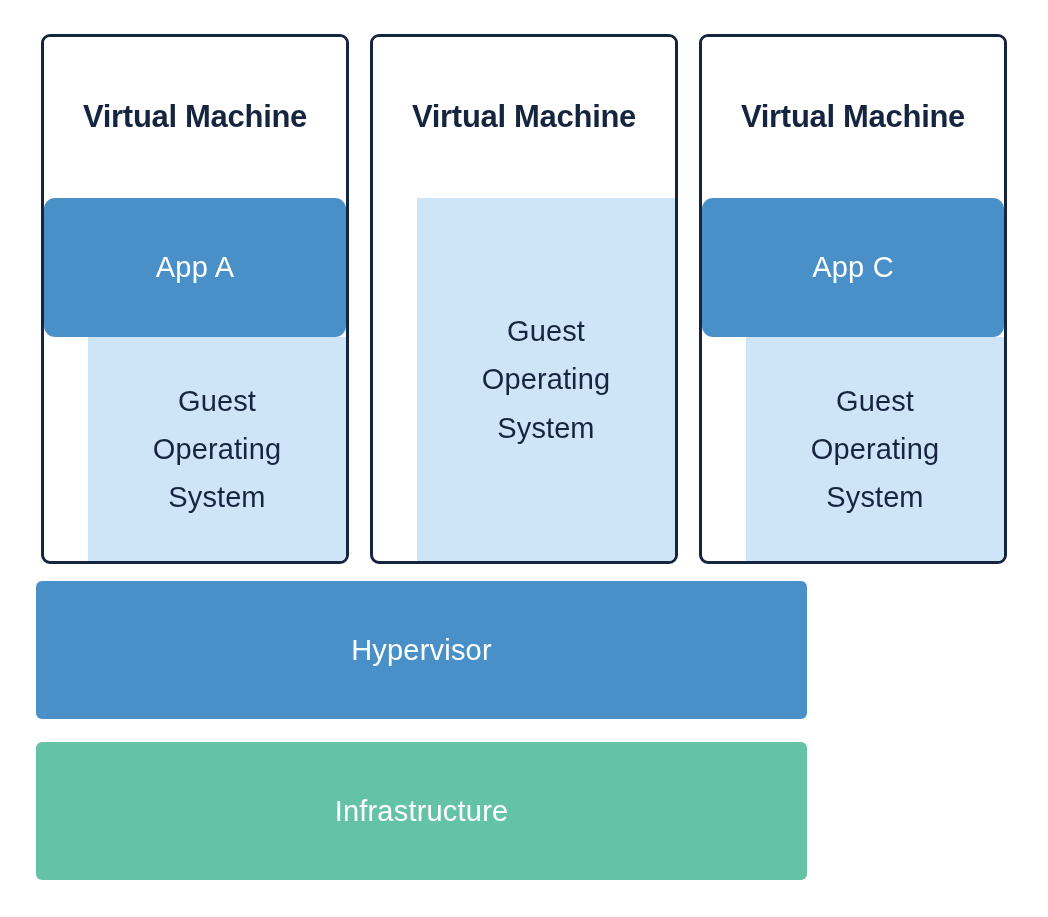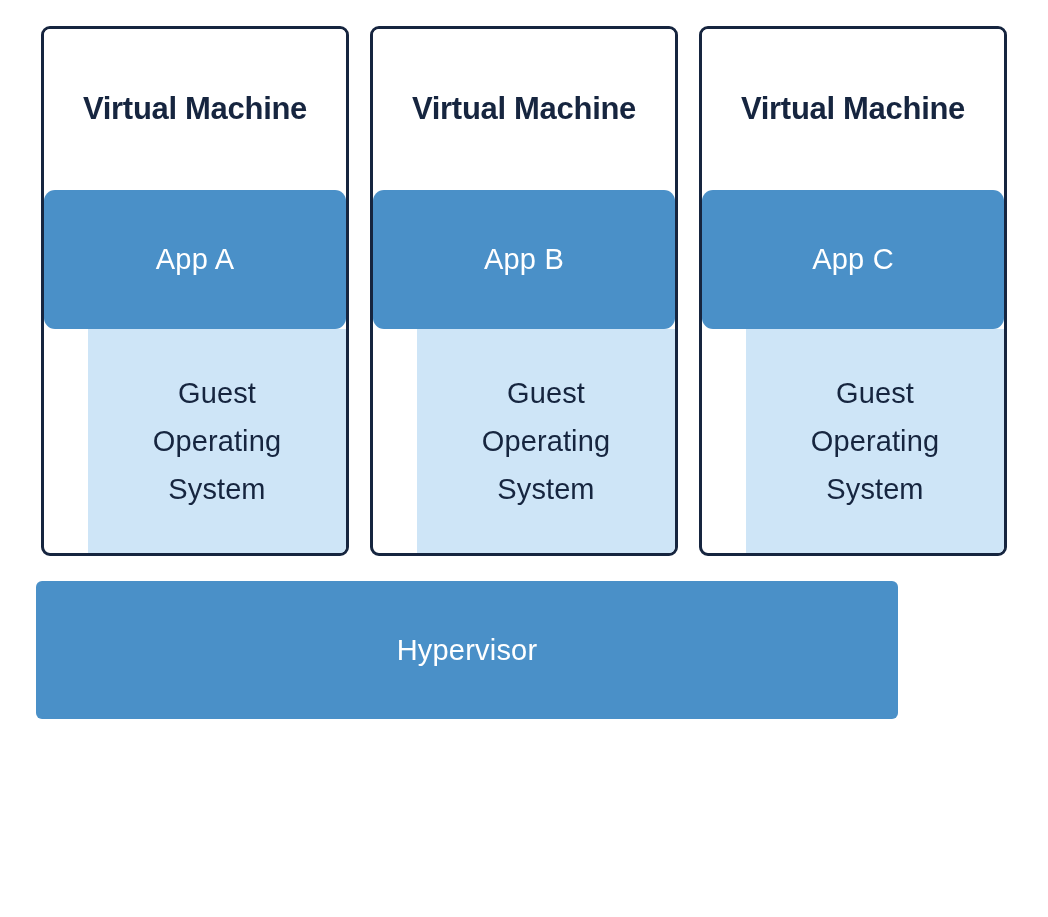--- a/index.html
+++ b/index.html
@@ -18,21 +18,21 @@
     position: relative;
     width: 1048px;
     height: 917px;
     background: #ffffff;
   }
 
   
   .vm-row {
     position: absolute;
     left: 41px;
-    top: 26px;
+    top: 34px;
     width: 966px;
     height: 530px;
     display: flex;
     justify-content: space-between;
   }
 
   .vm-box {
     width: 308px;
     height: 530px;
     box-sizing: border-box;
@@ -94,21 +94,21 @@
     font-weight: normal;
     text-align: center;
     line-height: 1.66;
     letter-spacing: 0.1px;
   }
 
   
   .layer-bar {
     position: absolute;
     left: 36px;
-    width: 862px;
+    width: 771px;
     border-radius: 6px;
     display: flex;
     align-items: center;
     justify-content: center;
   }
 
   .layer-label {
     font-size: 29px;
     color: #ffffff;
     font-weight: normal;
@@ -147,23 +147,20 @@
           <div>Operating</div>
           <div>System</div>
         </div>
       </div>
     </div>
 
     <div class="vm-box">
       <div class="vm-title-area">
         <div class="vm-title">Virtual Machine</div>
       </div>
-      <div class="vm-app">
-        <span class="vm-app-label">App B</span>
-      </div>
       <div class="vm-guest">
         <div class="vm-guest-label">
           <div>Guest</div>
           <div>Operating</div>
           <div>System</div>
         </div>
       </div>
     </div>
 
     <div class="vm-box">
@@ -181,14 +178,17 @@
         </div>
       </div>
     </div>
 
   </div>
 
   <div class="layer-bar" id="hypervisor-bar">
     <span class="layer-label">Hypervisor</span>
   </div>
 
+  <div class="layer-bar" id="infrastructure-bar">
+    <span class="layer-label">Infrastructure</span>
+  </div>
 
 </div>
 
 </body></html>

